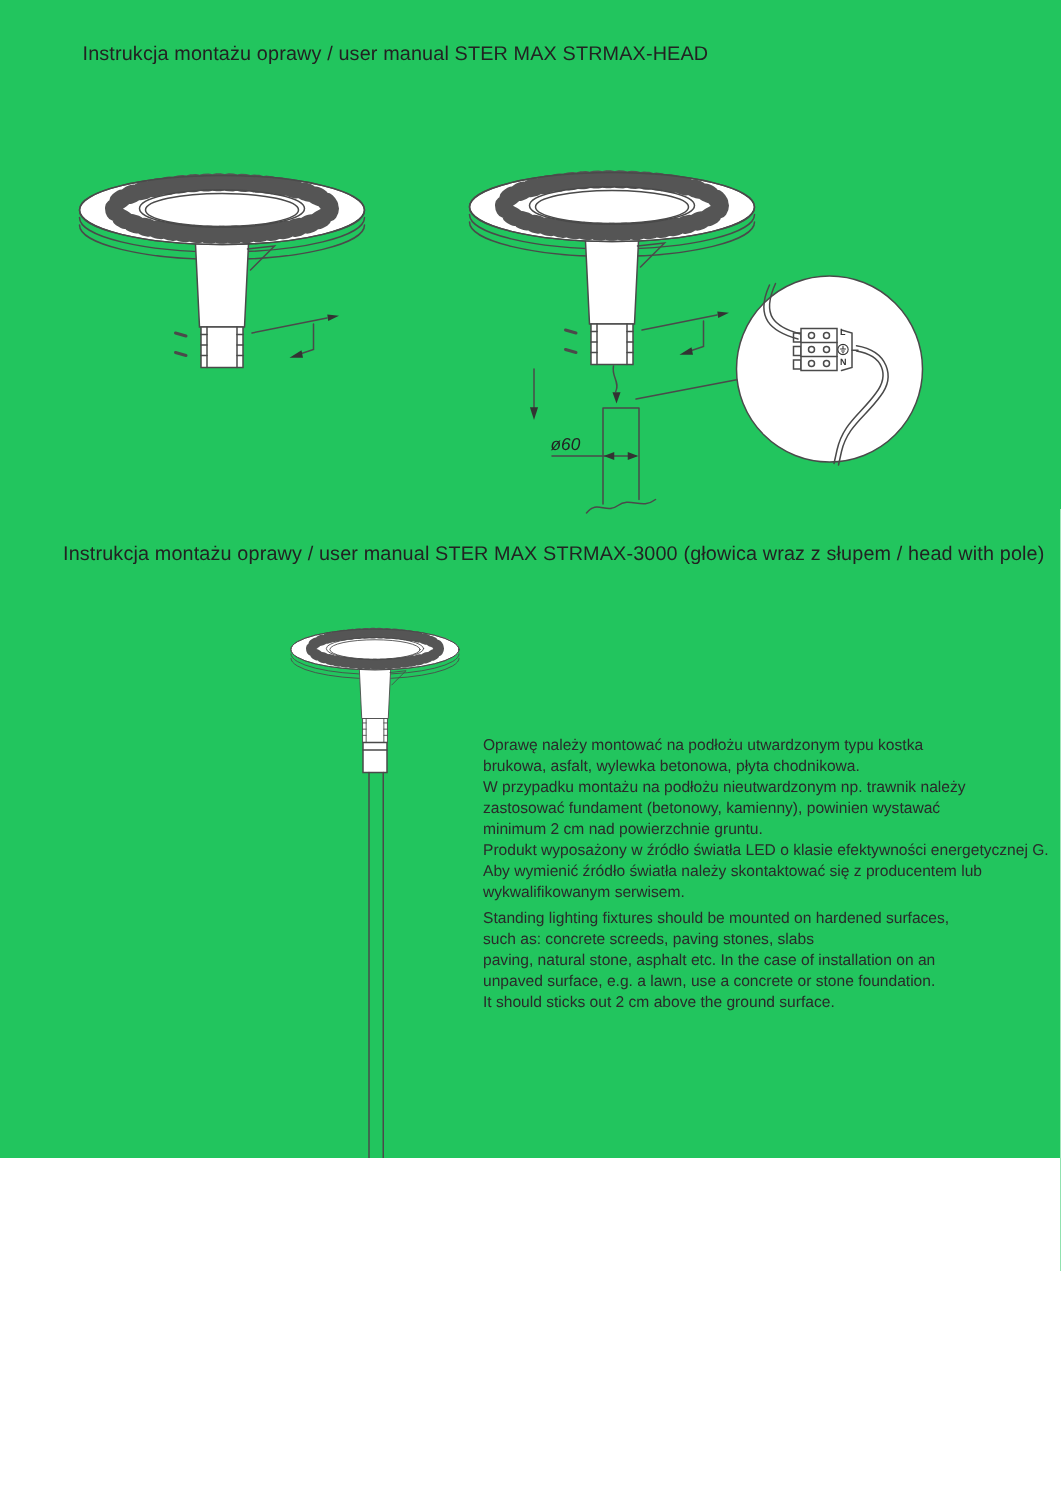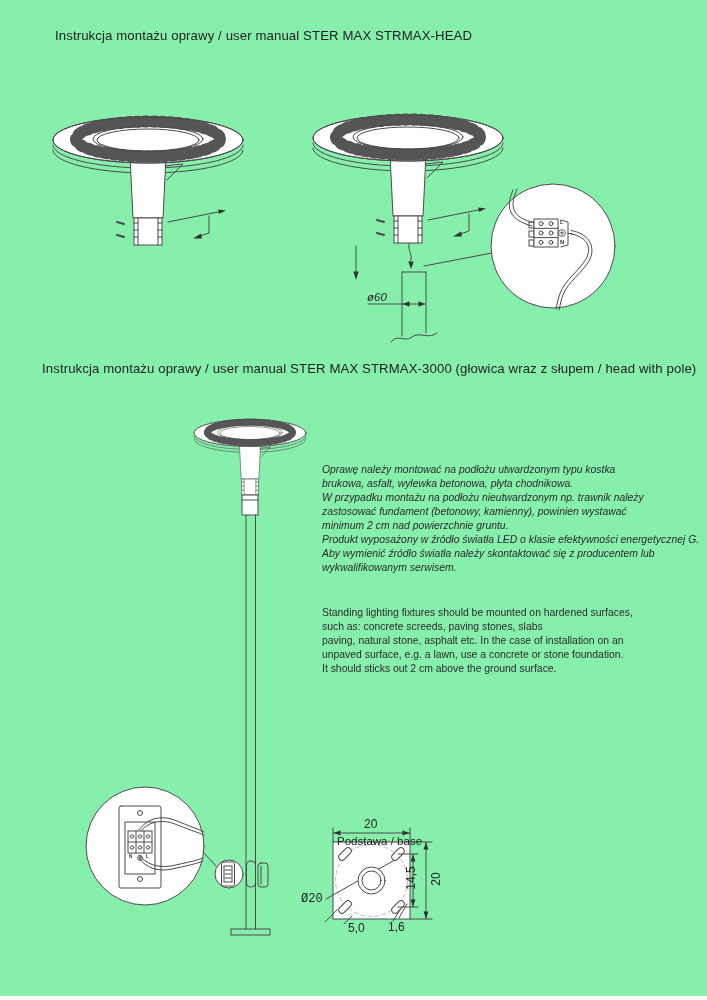--- a/index.html
+++ b/index.html
@@ -1,16 +1,16 @@
 <!DOCTYPE html>
 <html><head>
 <meta charset="utf-8">
 <style>
   html,body{margin:0;padding:0;background:#fff;}
-  .page{position:relative;width:707px;height:996px;background:#86efac;overflow:hidden;
+  .page{position:relative;width:707px;height:772px;background:#22c55e;overflow:hidden;
         font-family:"Liberation Sans", sans-serif;color:#1e1e1e;}
   .t{position:absolute;white-space:nowrap;}
   .title{font-size:13.2px;letter-spacing:.1px;color:#222;}
   .body-text{font-size:10.4px;line-height:14px;white-space:pre-line;color:#2a2a2a;}
   .dim{font-size:12px;color:#222;}
   .dim-v{transform:rotate(-90deg);}
   .tiny{font-size:6px;font-weight:600;color:#333;}
   .micro{font-size:4.5px;font-weight:600;color:#333;letter-spacing:.5px;}
   .heading2{font-size:11.5px;color:#222;margin-top:36px;}
   .dia{font-size:11.5px;color:#222;}
@@ -204,21 +204,21 @@
     <circle cx="5" cy="5" r="4.3"></circle>
       <line x1="5" y1="1.8" x2="5" y2="4.6"></line>
     <line x1="2.6" y1="4.6" x2="7.4" y2="4.6"></line>
       <line x1="3.5" y1="6.2" x2="6.5" y2="6.2"></line>
       <line x1="4.3" y1="7.7" x2="5.7" y2="7.7"></line>
   </svg>
   <div class="t tiny" style="left:560px; top:239px;">N</div>
 
   <div class="t title" style="left:42px; top:361px;text-align:right;">Instrukcja montażu oprawy / user manual STER MAX STRMAX-3000 (głowica wraz z słupem / head with pole)</div>
 
-  <div class="t body-text" style="left:322px; top:463px; width:384px;font-style:italic;">Oprawę należy montować na podłożu utwardzonym typu kostka
+  <div class="t body-text" style="left:322px; top:491px; width:384px;">Oprawę należy montować na podłożu utwardzonym typu kostka
 brukowa, asfalt, wylewka betonowa, płyta chodnikowa.
 W przypadku montażu na podłożu nieutwardzonym np. trawnik należy
 zastosować fundament (betonowy, kamienny), powinien wystawać
 minimum 2 cm nad powierzchnie gruntu.
 Produkt wyposażony w źródło światła LED o klasie efektywności energetycznej G.
 Aby wymienić źródło światła należy skontaktować się z producentem lub
 wykwalifikowanym serwisem.</div>
 
   <div class="t body-text" style="left:322px; top:606px; width:384px;">Standing lighting fixtures should be mounted on hardened surfaces,
 such as: concrete screeds, paving stones, slabs

